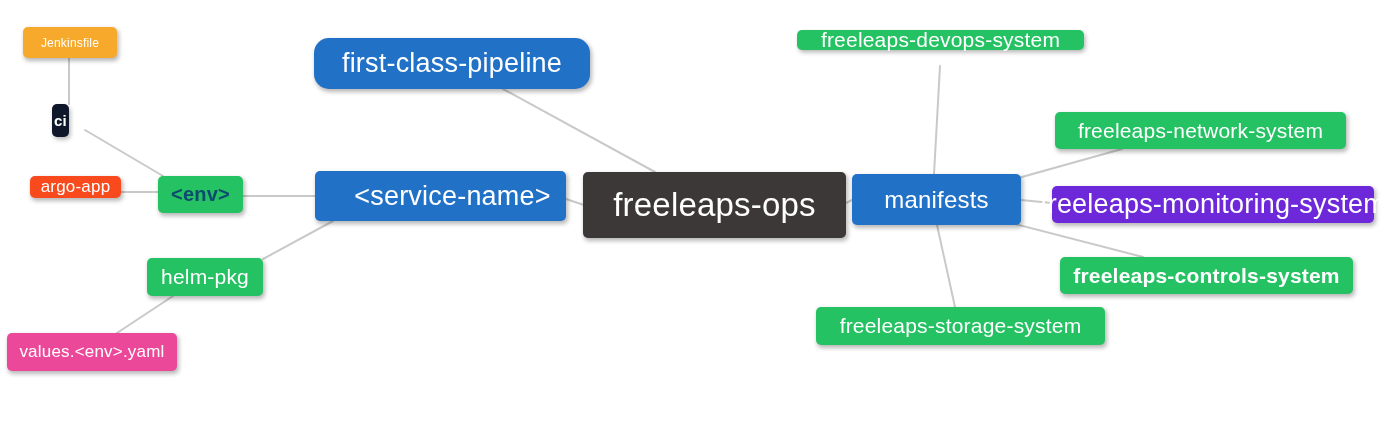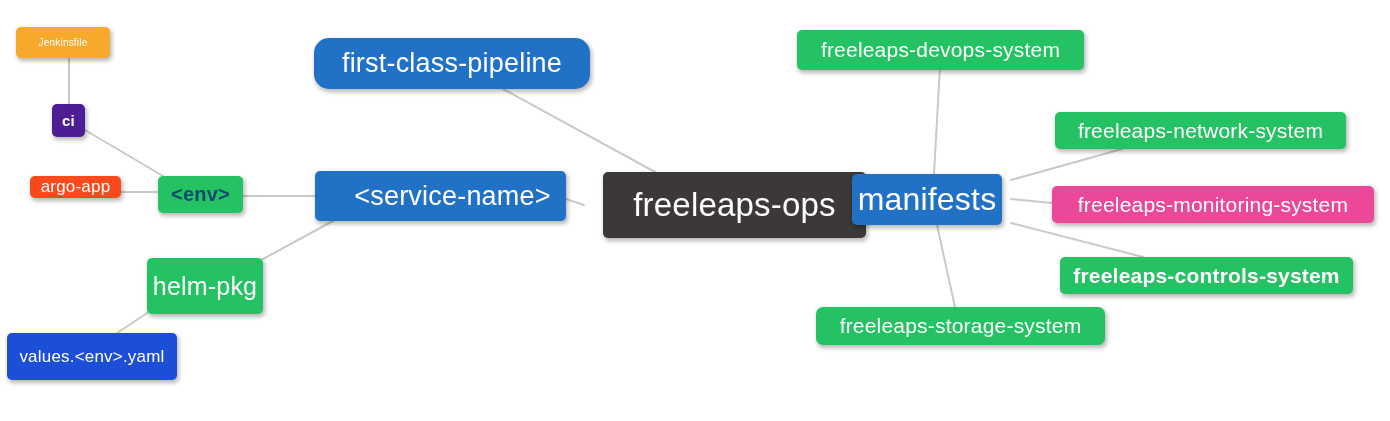--- a/index.html
+++ b/index.html
@@ -50,29 +50,29 @@
       <line x1="503" y1="89" x2="655" y2="172" stroke="#c9c9c9" stroke-width="2" stroke-linecap="round"></line>
       <line x1="566" y1="199" x2="584" y2="205" stroke="#c9c9c9" stroke-width="2" stroke-linecap="round"></line>
       <line x1="846" y1="203" x2="852" y2="200" stroke="#c9c9c9" stroke-width="2" stroke-linecap="round"></line>
       <line x1="934" y1="174" x2="940" y2="66" stroke="#c9c9c9" stroke-width="2" stroke-linecap="round"></line>
       <line x1="1011" y1="180" x2="1122" y2="149" stroke="#c9c9c9" stroke-width="2" stroke-linecap="round"></line>
       <line x1="1011" y1="199" x2="1052" y2="203" stroke="#c9c9c9" stroke-width="2" stroke-linecap="round"></line>
       <line x1="1011" y1="223" x2="1143" y2="257" stroke="#c9c9c9" stroke-width="2" stroke-linecap="round"></line>
       <line x1="937" y1="225" x2="955" y2="307" stroke="#c9c9c9" stroke-width="2" stroke-linecap="round"></line>
     </svg>
   <div id="node-layer">
-      <div class="node" style="left: 16px; top: 27px; width: 94px; height: 31px; font-size: 10px; font-weight: 400; background: rgb(247, 169, 43); color: rgb(255, 255, 255);">Jenkinsfile</div>
-      <div class="node" style="left: 52px; top: 104px; width: 33px; height: 33px; font-size: 15px; font-weight: 700; background: #4c1d95; color: rgb(255, 255, 255);">ci</div>
+      <div class="node" style="left: 23px; top: 27px; width: 94px; height: 31px; font-size: 12px; font-weight: 400; background: rgb(247, 169, 43); color: rgb(255, 255, 255);">Jenkinsfile</div>
+      <div class="node" style="left: 52px; top: 104px; width: 17px; height: 33px; font-size: 15px; font-weight: 700; background: #0f172a; color: rgb(255, 255, 255);">ci</div>
       <div class="node" style="left: 30px; top: 176px; width: 91px; height: 22px; font-size: 17px; font-weight: 400; background: rgb(249, 74, 29); color: rgb(255, 255, 255);">argo-app</div>
       <div class="node" style="left: 158px; top: 176px; width: 85px; height: 37px; font-size: 20px; font-weight: 700; background: rgb(37, 194, 99); color: #0c4a6e;">&lt;env&gt;</div>
-      <div class="node" style="left: 147px; top: 258px; width: 116px; height: 56px; font-size: 25px; font-weight: 400; background: rgb(37, 194, 99); color: rgb(255, 255, 255);">helm-pkg</div>
-      <div class="node" style="left: 7px; top: 333px; width: 170px; height: 47px; font-size: 17px; font-weight: 400; background: #1d4ed8; color: rgb(255, 255, 255);">values.&lt;env&gt;.yaml</div>
+      <div class="node" style="left: 147px; top: 258px; width: 116px; height: 38px; font-size: 21px; font-weight: 400; background: rgb(37, 194, 99); color: rgb(255, 255, 255);">helm-pkg</div>
+      <div class="node" style="left: 7px; top: 333px; width: 170px; height: 38px; font-size: 17px; font-weight: 400; background: #ec4899; color: rgb(255, 255, 255);">values.&lt;env&gt;.yaml</div>
       <div class="node" style="left: 314px; top: 38px; width: 276px; height: 51px; font-size: 27px; font-weight: 400; background: rgb(33, 113, 199); color: rgb(255, 255, 255); border-radius: 15px;">first-class-pipeline</div>
       <div class="node" style="left: 315px; top: 171px; width: 251px; height: 50px; font-size: 27px; font-weight: 400; background: rgb(33, 113, 199); color: rgb(255, 255, 255); padding-left: 24px;">&lt;service-name&gt;</div>
-      <div class="node" style="left: 583px; top: 172px; width: 263px; height: 66px; font-size: 33px; font-weight: 400; background: rgb(59, 56, 55); color: rgb(255, 255, 255); margin-left: 20px;">freeleaps-ops</div>
-      <div class="node" style="left: 852px; top: 174px; width: 150px; height: 51px; font-size: 32px; font-weight: 400; background: rgb(33, 113, 199); color: rgb(255, 255, 255);">manifests</div>
-      <div class="node" style="left: 797px; top: 30px; width: 287px; height: 40px; font-size: 21px; font-weight: 400; background: rgb(37, 194, 99); color: rgb(255, 255, 255);">freeleaps-devops-system</div>
+      <div class="node" style="left: 583px; top: 172px; width: 263px; height: 66px; font-size: 33px; font-weight: 400; background: rgb(59, 56, 55); color: rgb(255, 255, 255);">freeleaps-ops</div>
+      <div class="node" style="left: 852px; top: 174px; width: 169px; height: 51px; font-size: 24px; font-weight: 400; background: rgb(33, 113, 199); color: rgb(255, 255, 255);">manifests</div>
+      <div class="node" style="left: 797px; top: 30px; width: 287px; height: 20px; font-size: 21px; font-weight: 400; background: rgb(37, 194, 99); color: rgb(255, 255, 255);">freeleaps-devops-system</div>
       <div class="node" style="left: 1055px; top: 112px; width: 291px; height: 37px; font-size: 21px; font-weight: 400; background: rgb(37, 194, 99); color: rgb(255, 255, 255); text-align: right;">freeleaps-network-system</div>
-      <div class="node" style="left: 1052px; top: 186px; width: 322px; height: 37px; font-size: 21px; font-weight: 400; background: #ec4899; color: rgb(255, 255, 255);">freeleaps-monitoring-system</div>
+      <div class="node" style="left: 1052px; top: 186px; width: 322px; height: 37px; font-size: 27px; font-weight: 400; background: #6d28d9; color: rgb(255, 255, 255);">freeleaps-monitoring-system</div>
       <div class="node" style="left: 1060px; top: 257px; width: 293px; height: 37px; font-size: 21px; font-weight: 700; background: rgb(37, 194, 99); color: rgb(255, 255, 255);">freeleaps-controls-system</div>
-      <div class="node" style="left: 816px; top: 307px; width: 289px; height: 38px; font-size: 21px; font-weight: 400; background: rgb(37, 194, 99); color: rgb(255, 255, 255); border-radius: 7px;">freeleaps-storage-system</div>
+      <div class="node" style="left: 816px; top: 307px; width: 289px; height: 38px; font-size: 21px; font-weight: 400; background: rgb(37, 194, 99); color: rgb(255, 255, 255);">freeleaps-storage-system</div>
     </div>
 </div>
 
 </body></html>

